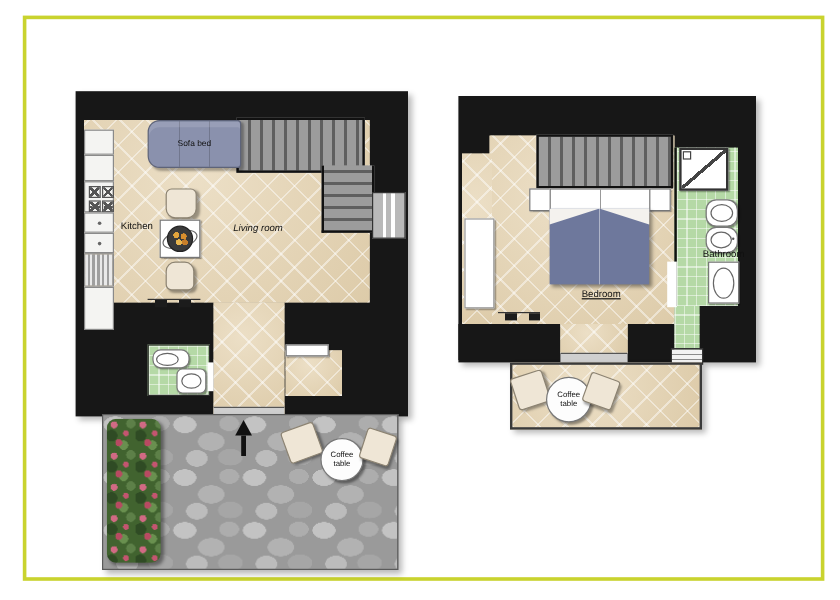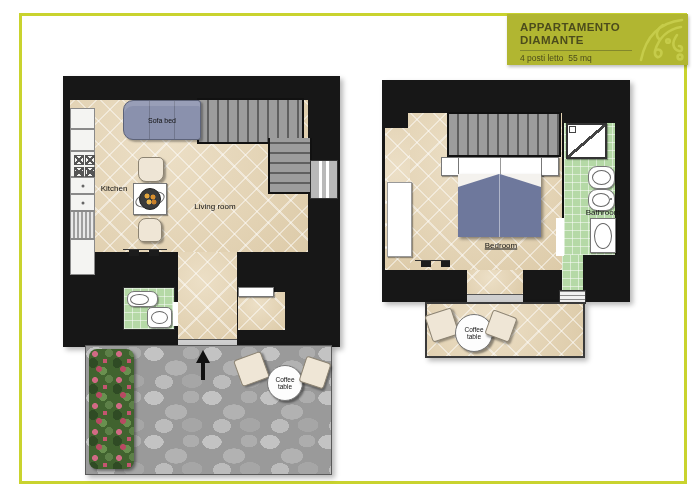--- a/index.html
+++ b/index.html
@@ -102,36 +102,20 @@
     border:1px solid #222;}
   .shadowed{box-shadow:3px 3px 5px rgba(0,0,0,.28);}
 </style>
 </head>
 <body>
 
 <div id="canvas">
 
   <div id="frame" class="abs"></div>
 
-  <div id="header" class="abs">
-    <div class="t1">APPARTAMENTO</div>
-    <div class="t2">DIAMANTE</div>
-    <div class="div"></div>
-    <div class="t3">4 posti letto  55 mq</div>
-    <svg width="50" height="46" viewBox="0 0 50 46">
-      <g fill="none" stroke="#c6cc4a" stroke-width="2.6" stroke-linecap="round">
-        <path d="M47 3 C 30 5, 12 14, 6 43"></path>
-        <path d="M46 10 C 34 12, 24 20, 20 34 C 19 40, 24 42, 26 38 C 28 33, 23 31, 20 34"></path>
-        <path d="M42 18 C 36 26, 38 32, 44 34 C 48 35, 48 29, 44 29"></path>
-        <path d="M28 8 C 22 12, 20 18, 24 22"></path>
-        <circle cx="45" cy="40" r="2.4"></circle>
-        <circle cx="33" cy="24" r="1.8"></circle>
-      </g>
-    </svg>
-  </div>
 
   <div class="abs" style="left:63px;top:76px;width:277px;height:271px;">
     <div class="abs wall shadowed" style="left:0;top:0;right:0;bottom:0;"></div>
 
     <div class="abs tile" style="left:7px;top:24px;width:238px;height:152px;"></div>
     <div class="abs tile" style="left:115px;top:176px;width:59px;height:95px;"></div>
 
     <div class="abs" style="left:7px;top:32px;width:25px;height:167px;display:flex;flex-direction:column;">
       <div class="kunit" style="height:21px;"></div>
       <div class="kunit" style="height:22px;"></div>
@@ -164,21 +148,21 @@
     <div class="abs windowbar" style="left:247px;top:84px;width:26px;height:37px;"></div>
 
     <div class="abs chair" style="left:75px;top:81px;width:24px;height:23px;border-radius:5px 5px 8px 8px;"></div>
     <div class="abs fix" style="left:70px;top:107px;width:32px;height:30px;">
       <div class="oval" style="left:1px;top:8px;width:28px;height:13px;transform:rotate(-15deg);"></div>
       <div class="plate abs" style="left:5px;top:4px;"></div>
     </div>
     <div class="abs chair" style="left:75px;top:142px;width:22px;height:22px;border-radius:8px 8px 5px 5px;"></div>
 
     <div class="lbl" style="left:51px;top:112px;">Kitchen</div>
-    <div class="lbl" style="left:152px;top:130px;">Living room</div>
+    <div class="lbl" style="left:152px;top:114px;font-style:italic;">Living room</div>
 
     <div class="abs rad" style="left:60px;top:173px;width:44px;height:6px;"></div>
 
     <div class="abs green" style="left:60px;top:211px;width:50px;height:41px;border:1px solid #2a2a2a;">
       <div class="fix abs" style="left:3px;top:3px;width:29px;height:14px;border-radius:7px;">
         <div class="oval" style="left:2px;top:2px;width:17px;height:9px;"></div>
       </div>
       <div class="fix abs" style="left:23px;top:19px;width:23px;height:19px;border-radius:5px;">
         <div class="oval" style="left:3px;top:3px;width:15px;height:11px;"></div>
       </div>

